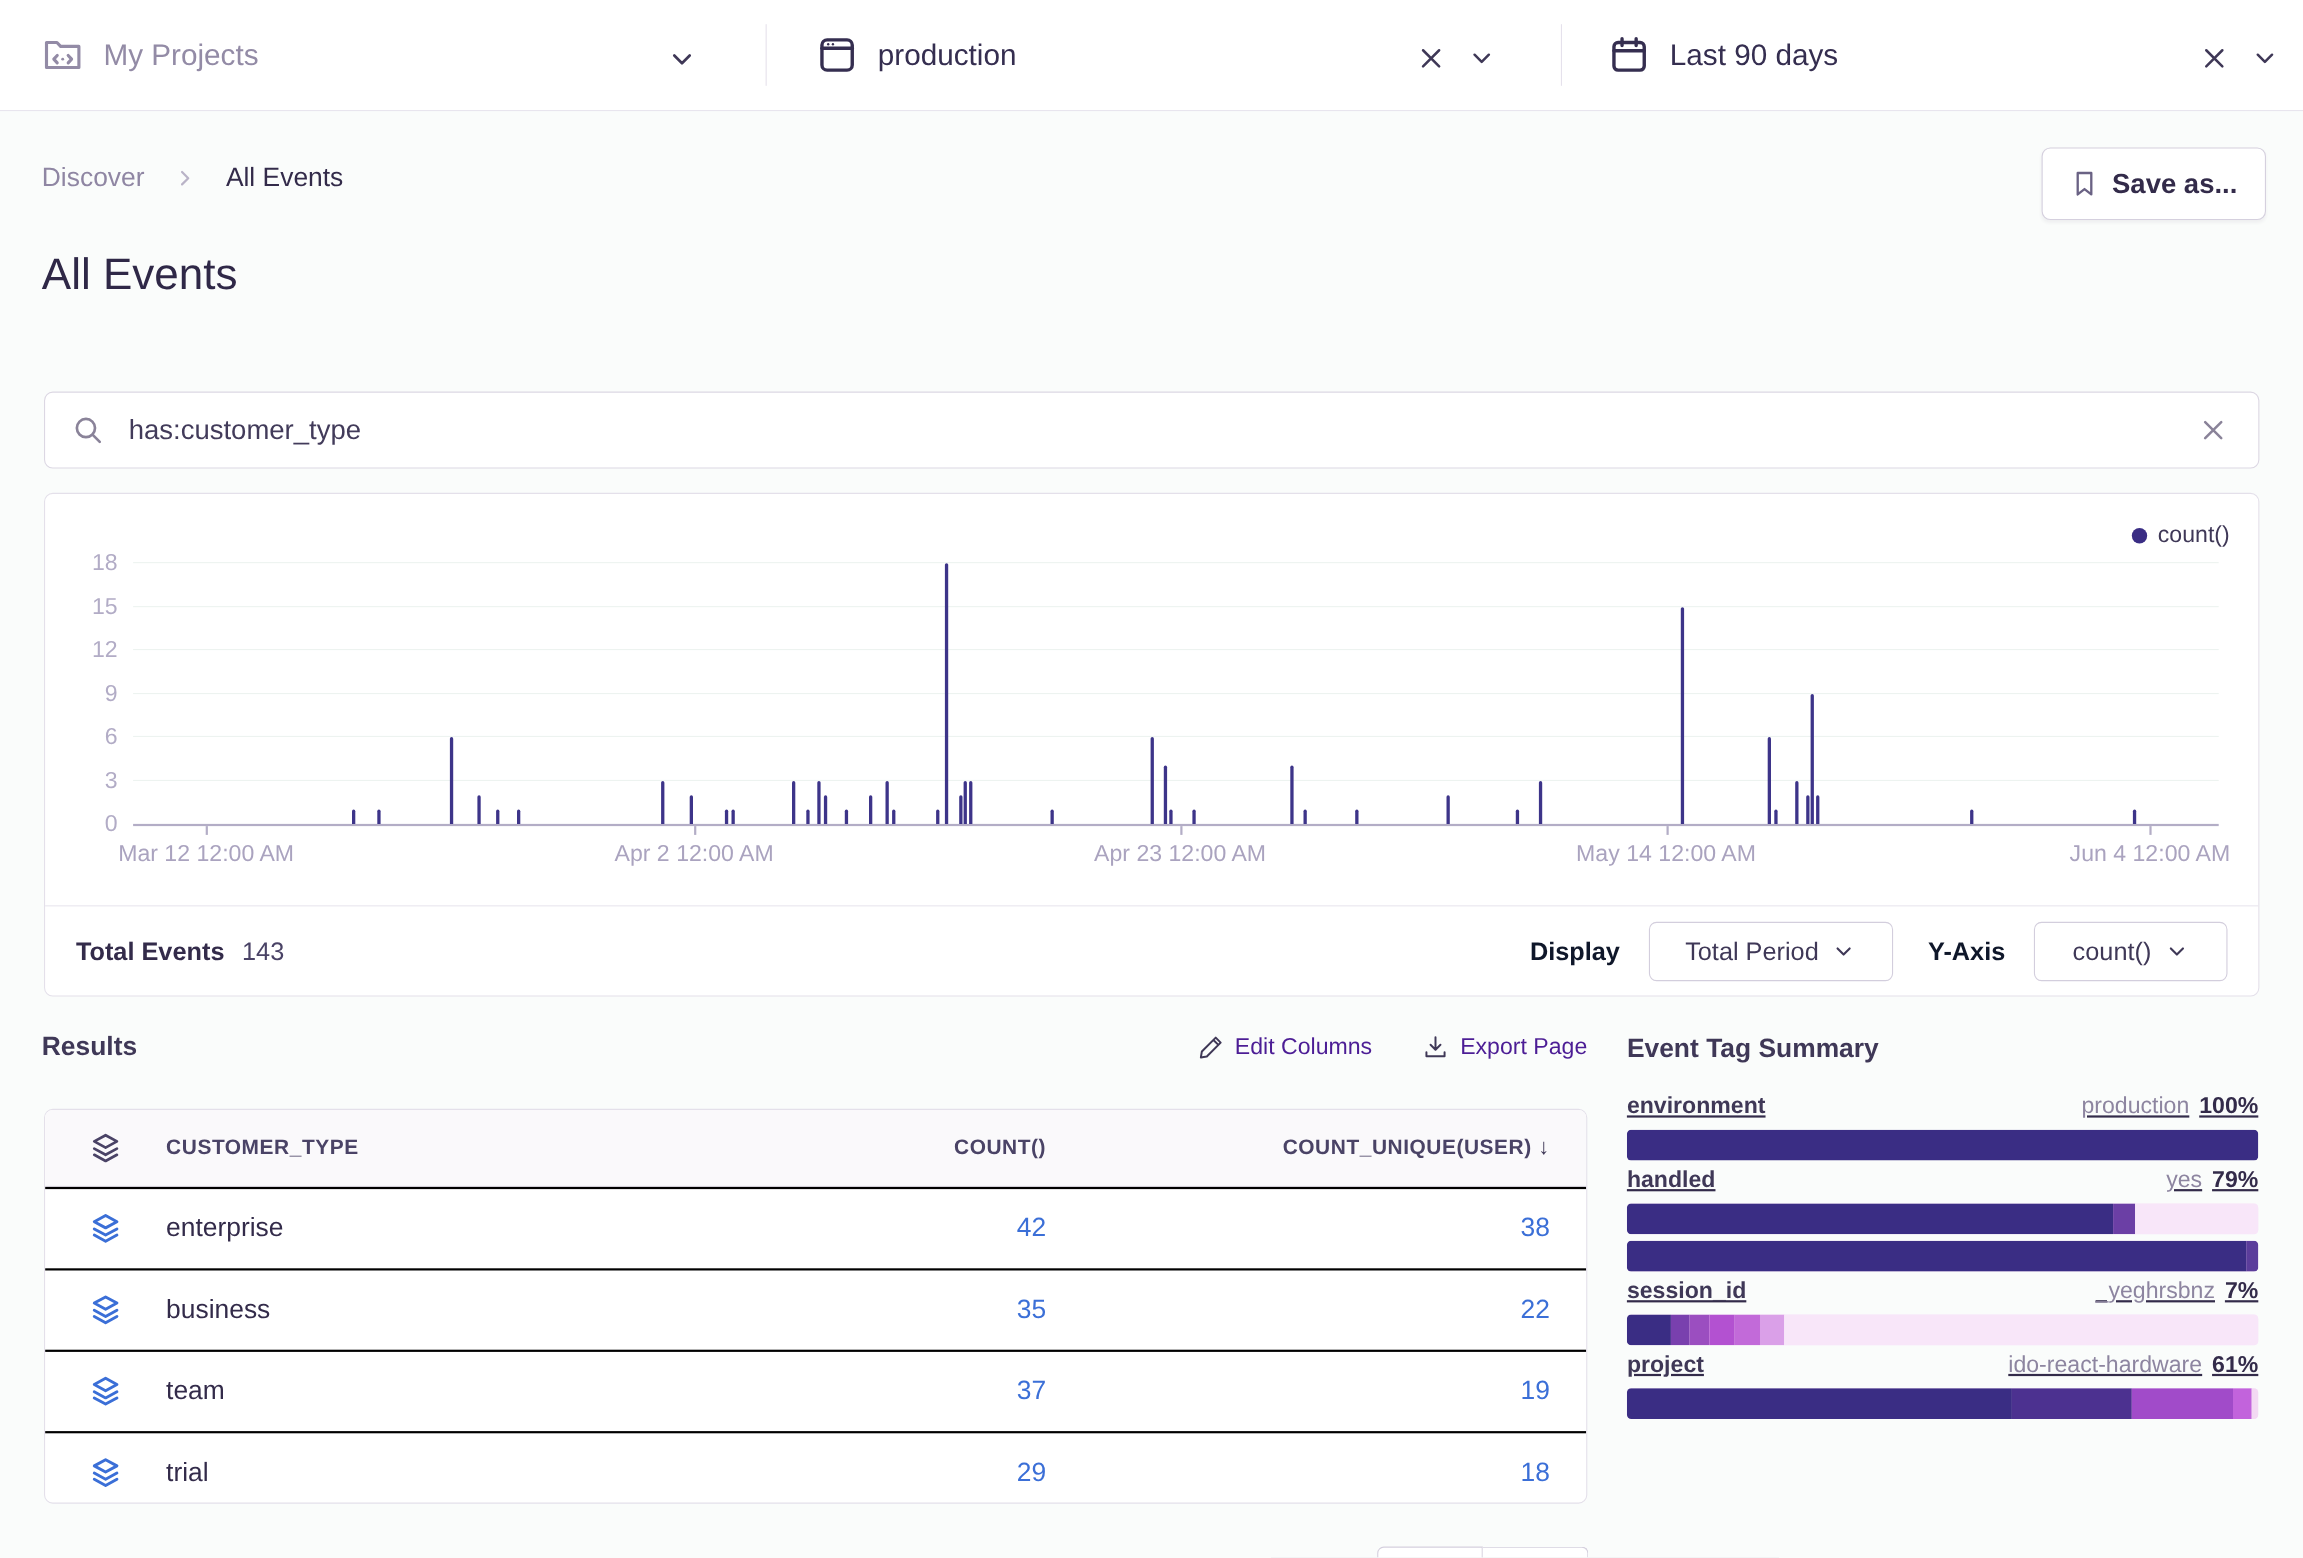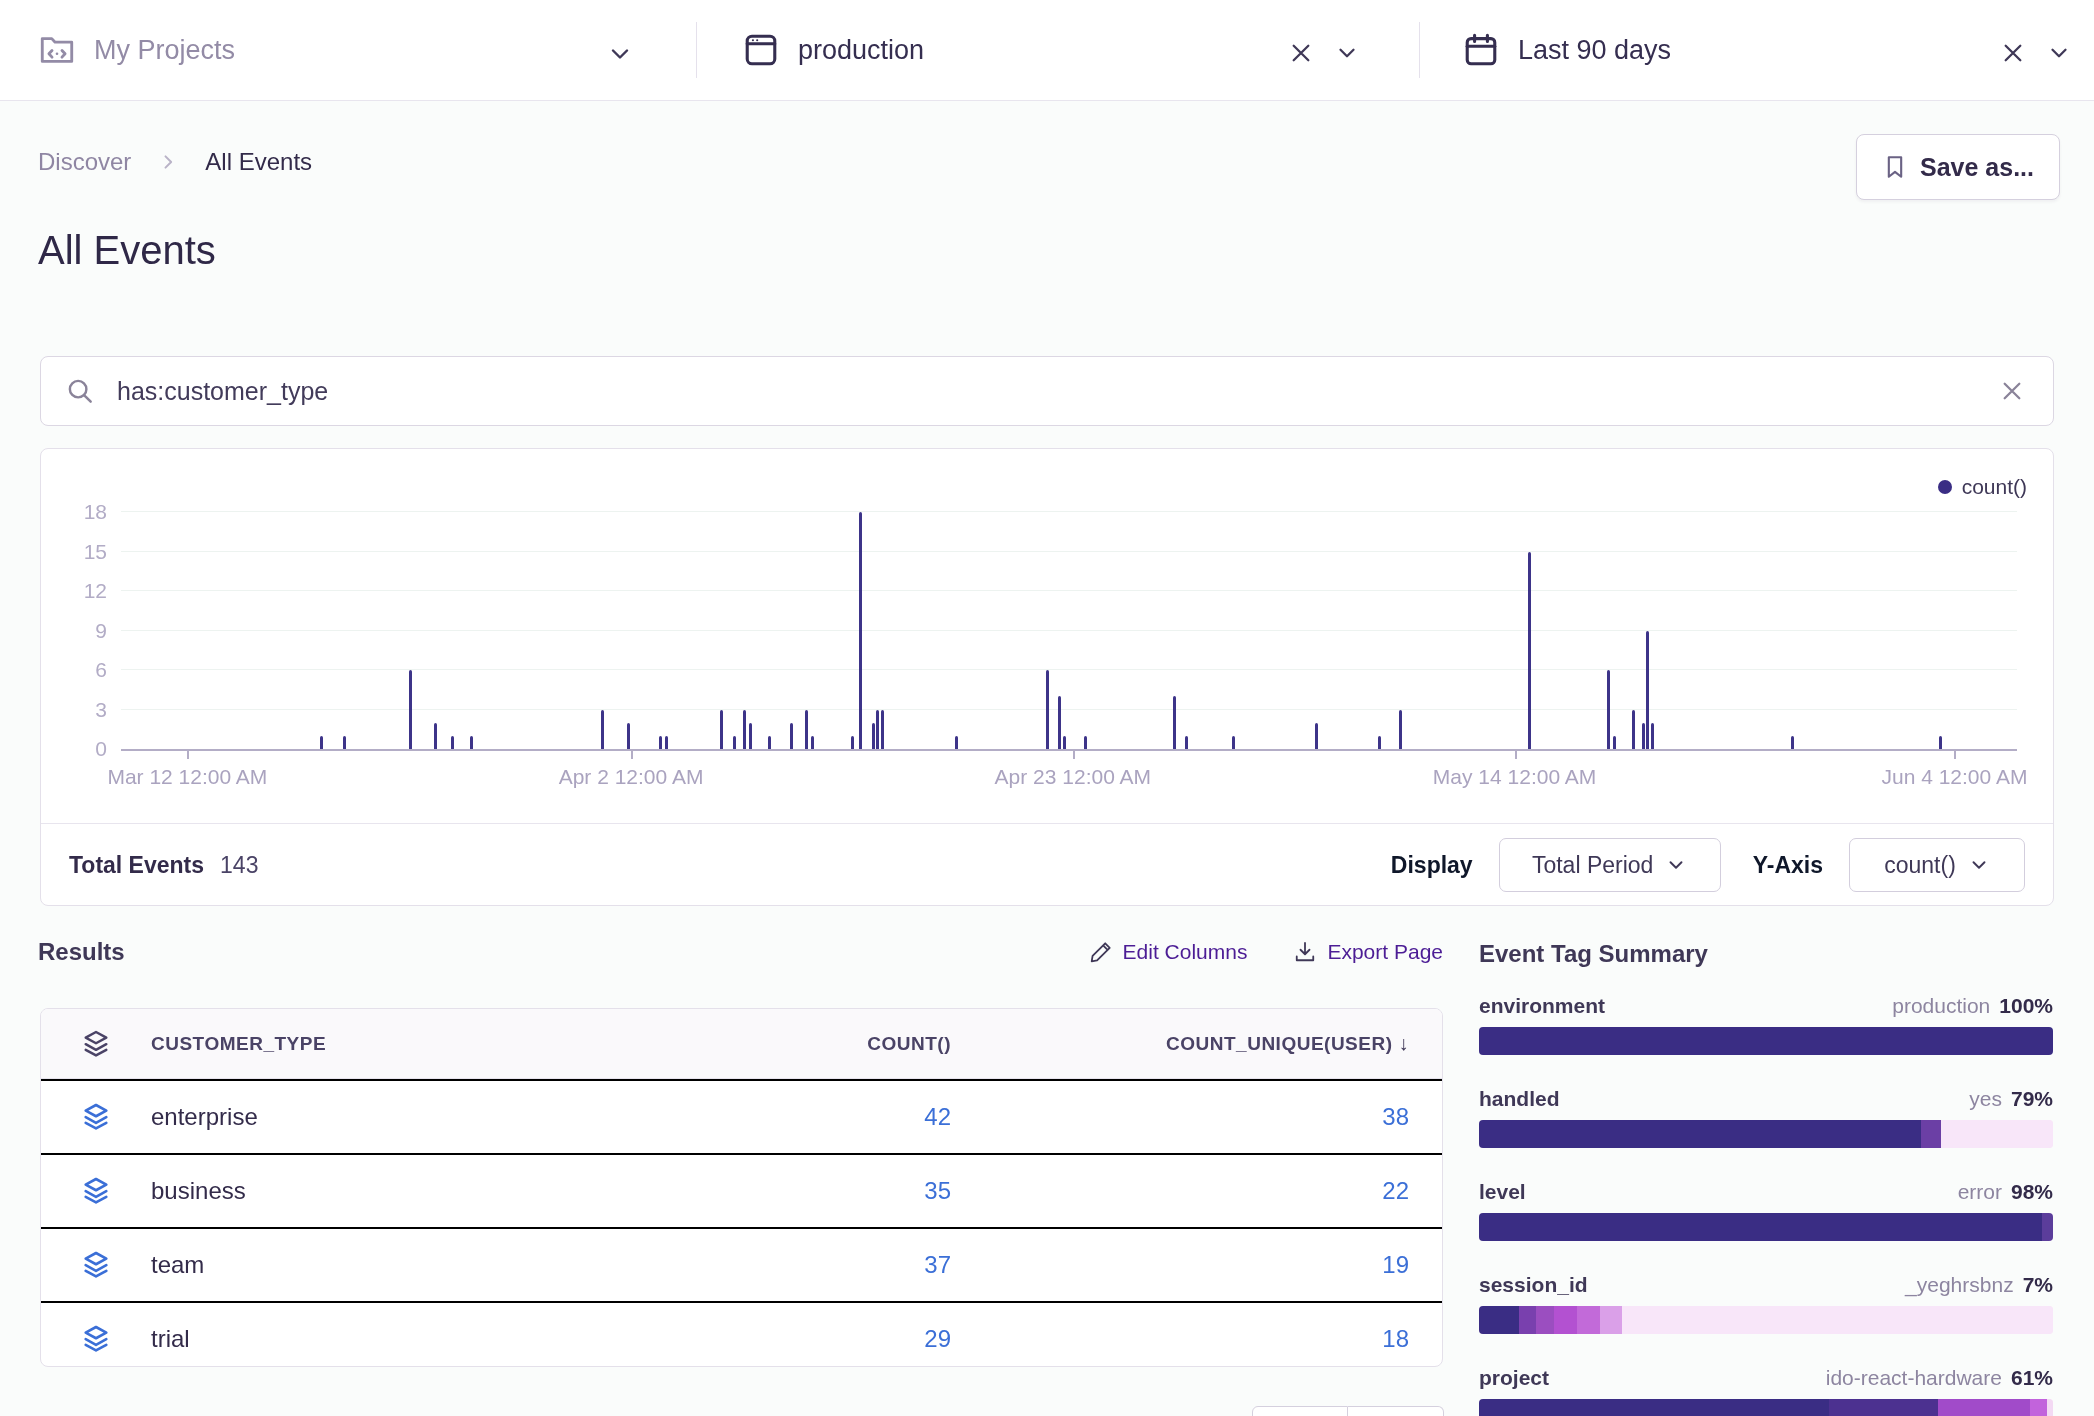--- a/index.html
+++ b/index.html
@@ -73,21 +73,21 @@
   .t-link{font-size:24px;color:#3b6fd7;cursor:pointer;}
   .sort-arrow{font-size:20px;color:#3f3857;margin-left:6px;}
   .pager{position:absolute;left:1252px;top:1406px;display:flex;}
   .pager button{width:96px;height:44px;background:#fff;border:1px solid #d5d0de;font-size:20px;color:#8f87a2;cursor:pointer;}
   .pager button:first-child{border-radius:6px 0 0 6px;}
   .pager button:last-child{border-radius:0 6px 6px 0;border-left:none;}
 
   
   .tags-panel{position:absolute;left:1479px;top:940px;width:574px;}
   .tags-title{font-size:24px;font-weight:700;color:#3f3857;margin-bottom:26px;}
-  .tag-row{margin-bottom:32px;}
+  .tag-row{margin-bottom:6px;text-decoration:underline;}
   .tag-labels{display:flex;align-items:baseline;margin-bottom:9px;}
   .tag-name{font-size:21px;font-weight:700;color:#3f3857;}
   .tag-top{margin-left:auto;font-size:21px;color:#8d85a0;}
   .tag-pct{font-size:21px;font-weight:700;color:#332b4a;margin-left:9px;}
   .tag-bar{height:28px;border-radius:4px;overflow:hidden;display:flex;background:#f8e6f9;}
   .tag-seg{height:100%;}
 </style>
 </head>
 <body>
 
@@ -398,25 +398,20 @@
             <div class="tag-top">yes</div>
             <div class="tag-pct">79%</div>
           </div>
           <div class="tag-bar">
             <div class="tag-seg" style="width: 77%; background: rgb(58, 45, 132);"></div>
             <div class="tag-seg" style="width: 3.5%; background: rgb(107, 63, 165);"></div>
             <div class="tag-seg" style="width: 19.5%; background: rgb(248, 230, 249);"></div>
           </div>
         </div>
         <div class="tag-row">
-          <div class="tag-labels">
-            <div class="tag-name">level</div>
-            <div class="tag-top">error</div>
-            <div class="tag-pct">98%</div>
-          </div>
           <div class="tag-bar">
             <div class="tag-seg" style="width: 98%; background: rgb(58, 45, 132);"></div>
             <div class="tag-seg" style="width: 2%; background: rgb(91, 61, 155);"></div>
           </div>
         </div>
         <div class="tag-row">
           <div class="tag-labels">
             <div class="tag-name">session_id</div>
             <div class="tag-top">_yeghrsbnz</div>
             <div class="tag-pct">7%</div>

